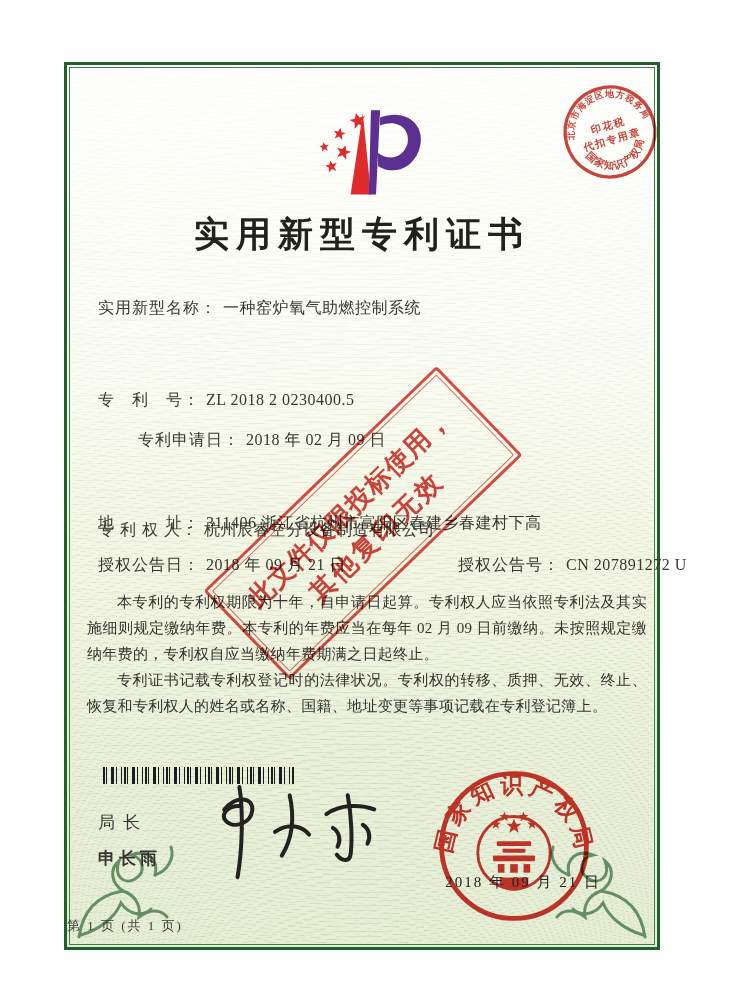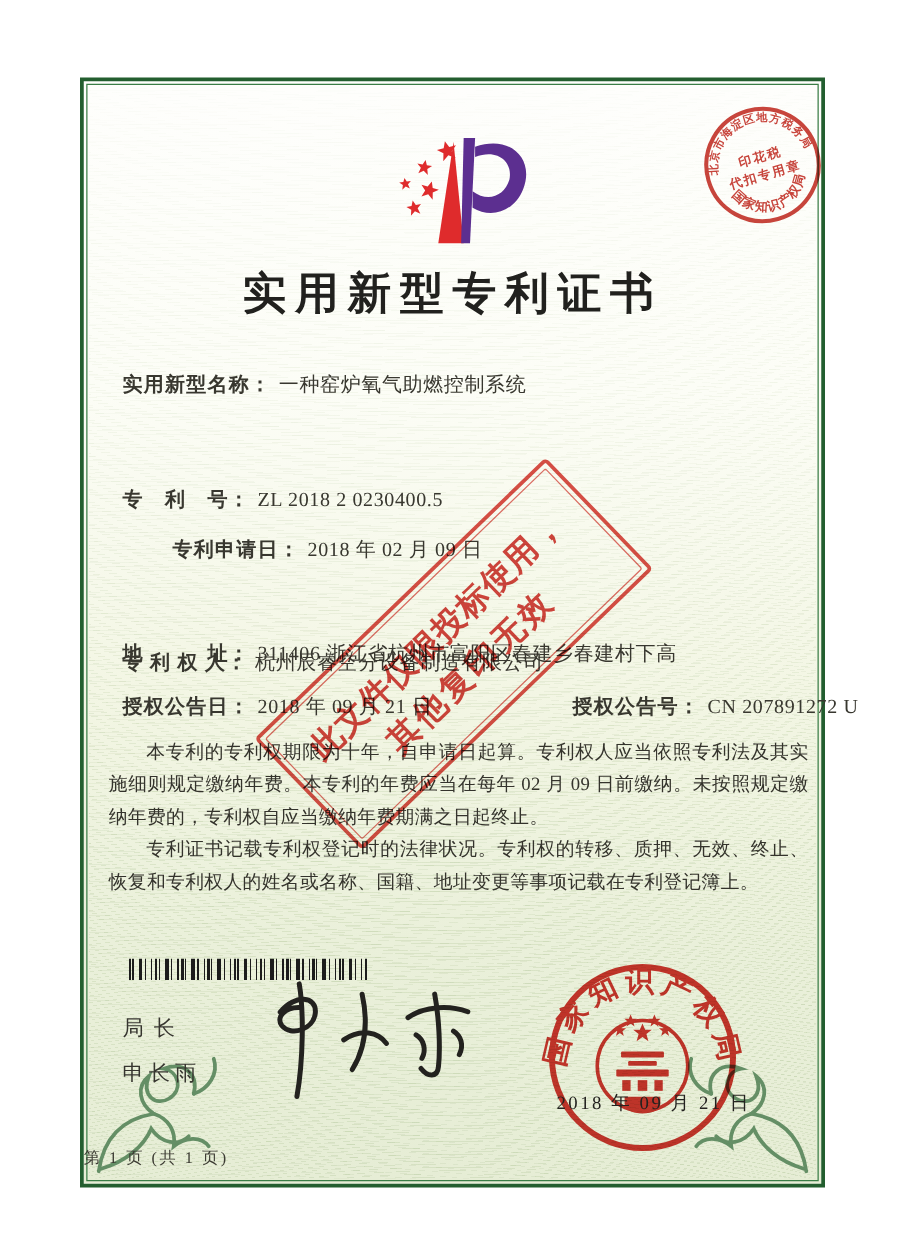--- a/index.html
+++ b/index.html
@@ -31,21 +31,21 @@
   .tax-stamp{
     position:absolute;left:494px;top:18px;width:98px;height:98px;
     transform:rotate(-16deg);mix-blend-mode:multiply;opacity:.92;
   }
   .tax-stamp text{fill:#c5352c;font-weight:700;}
   .arc-small{font-size:11px;letter-spacing:1px;}
   .arc-bottom{font-size:12.5px;letter-spacing:1px;}
   .tax-center{font-size:12.5px;letter-spacing:2px;text-anchor:middle;}
 
   .field{position:absolute;left:31px;width:545px;font-size:16px;white-space:nowrap;color:#38372f;}
-  .flabel{font-weight:700;letter-spacing:1px;text-align:right;}
+  .flabel{font-weight:400;letter-spacing:1px;text-align:right;}
   .fvalue{margin-left:6px;letter-spacing:.5px;}
   .grant-pair{position:absolute;left:360px;top:0;}
   .f0{top:233px;} .f1{top:285px;} .f2{top:325px;} .f3{top:365px;margin-left:40px;}
   .f4{top:408px;margin-top:47px;} .f5{top:448px;} .f6{top:490px;}
 
   .watermark{
     position:absolute;left:134px;top:396px;width:318px;height:118px;
     transform:rotate(-44deg);border:3px solid rgba(211,48,40,.85);border-radius:4px;
     display:flex;flex-direction:column;align-items:center;justify-content:center;
     color:rgba(206,43,36,.88);mix-blend-mode:multiply;z-index:5;
@@ -60,21 +60,21 @@
     color:#34332c;letter-spacing:.3px;
   }
   .barcode{
     position:absolute;left:36px;top:702px;width:192px;height:17px;
     background:repeating-linear-gradient(90deg,
       #1c1c1c 0 2px,transparent 2px 3px,#1c1c1c 3px 4px,transparent 4px 8px,
       #1c1c1c 8px 11px,transparent 11px 13px,#1c1c1c 13px 14px,transparent 14px 18px,
       #1c1c1c 18px 19px,transparent 19px 21px);
   }
   .signer-title{position:absolute;left:31px;top:746px;font-size:17px;letter-spacing:8px;color:#36352f;}
-  .signer-name{position:absolute;left:31px;top:782px;font-size:17px;letter-spacing:4px;color:#36352f;}
+  .signer-name{position:absolute;left:31px;top:782px;font-size:17px;letter-spacing:4px;color:#36352f;font-weight:bold;}
   .signature{position:absolute;left:128px;top:712px;width:210px;height:110px;transform:rotate(-2deg);}
   .signature path{stroke:#23221f;stroke-width:4;fill:none;stroke-linecap:round;stroke-linejoin:round;}
 
   .seal{position:absolute;left:366px;top:700px;width:162px;height:162px;mix-blend-mode:multiply;opacity:.95;}
   .seal .rk{stroke:#cf2c24;fill:none;}
   .seal .fl{fill:#cf2c24;stroke:none;}
   .seal text{fill:#cf2c24;font-weight:700;font-size:24px;letter-spacing:5px;}
   .seal-date{
     position:absolute;left:376px;top:808px;width:160px;text-align:center;
     font-size:15px;letter-spacing:2px;color:#23221f;z-index:6;

